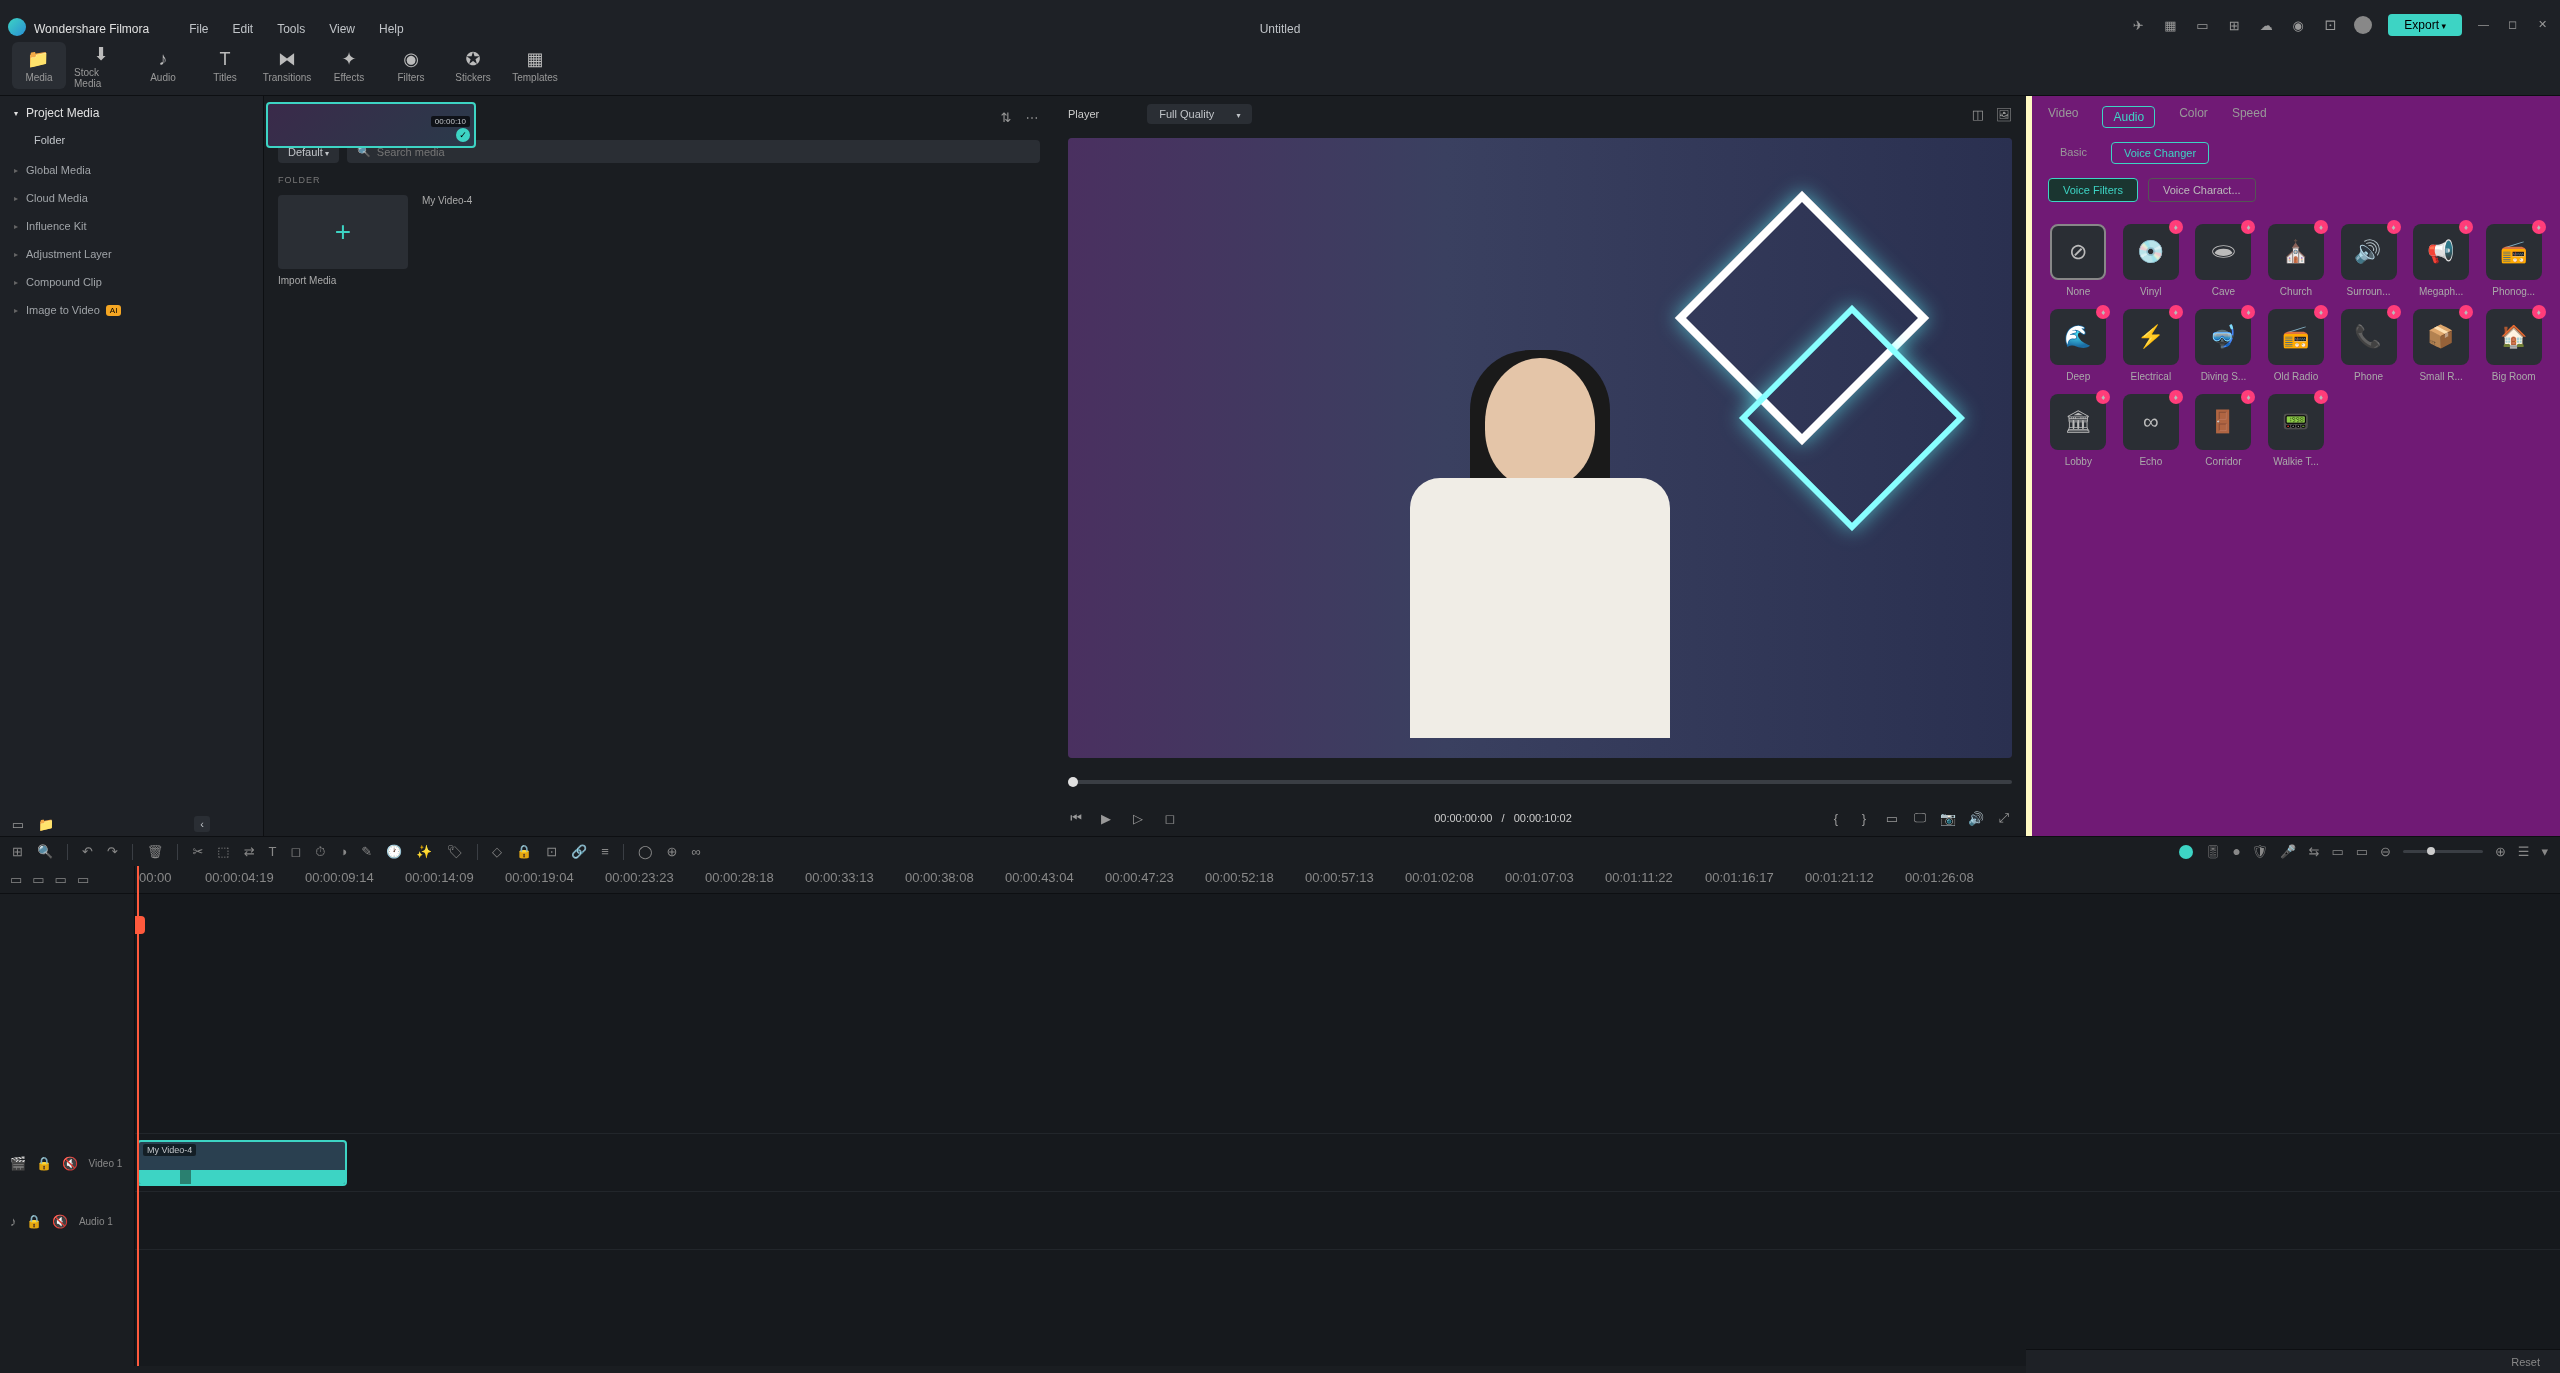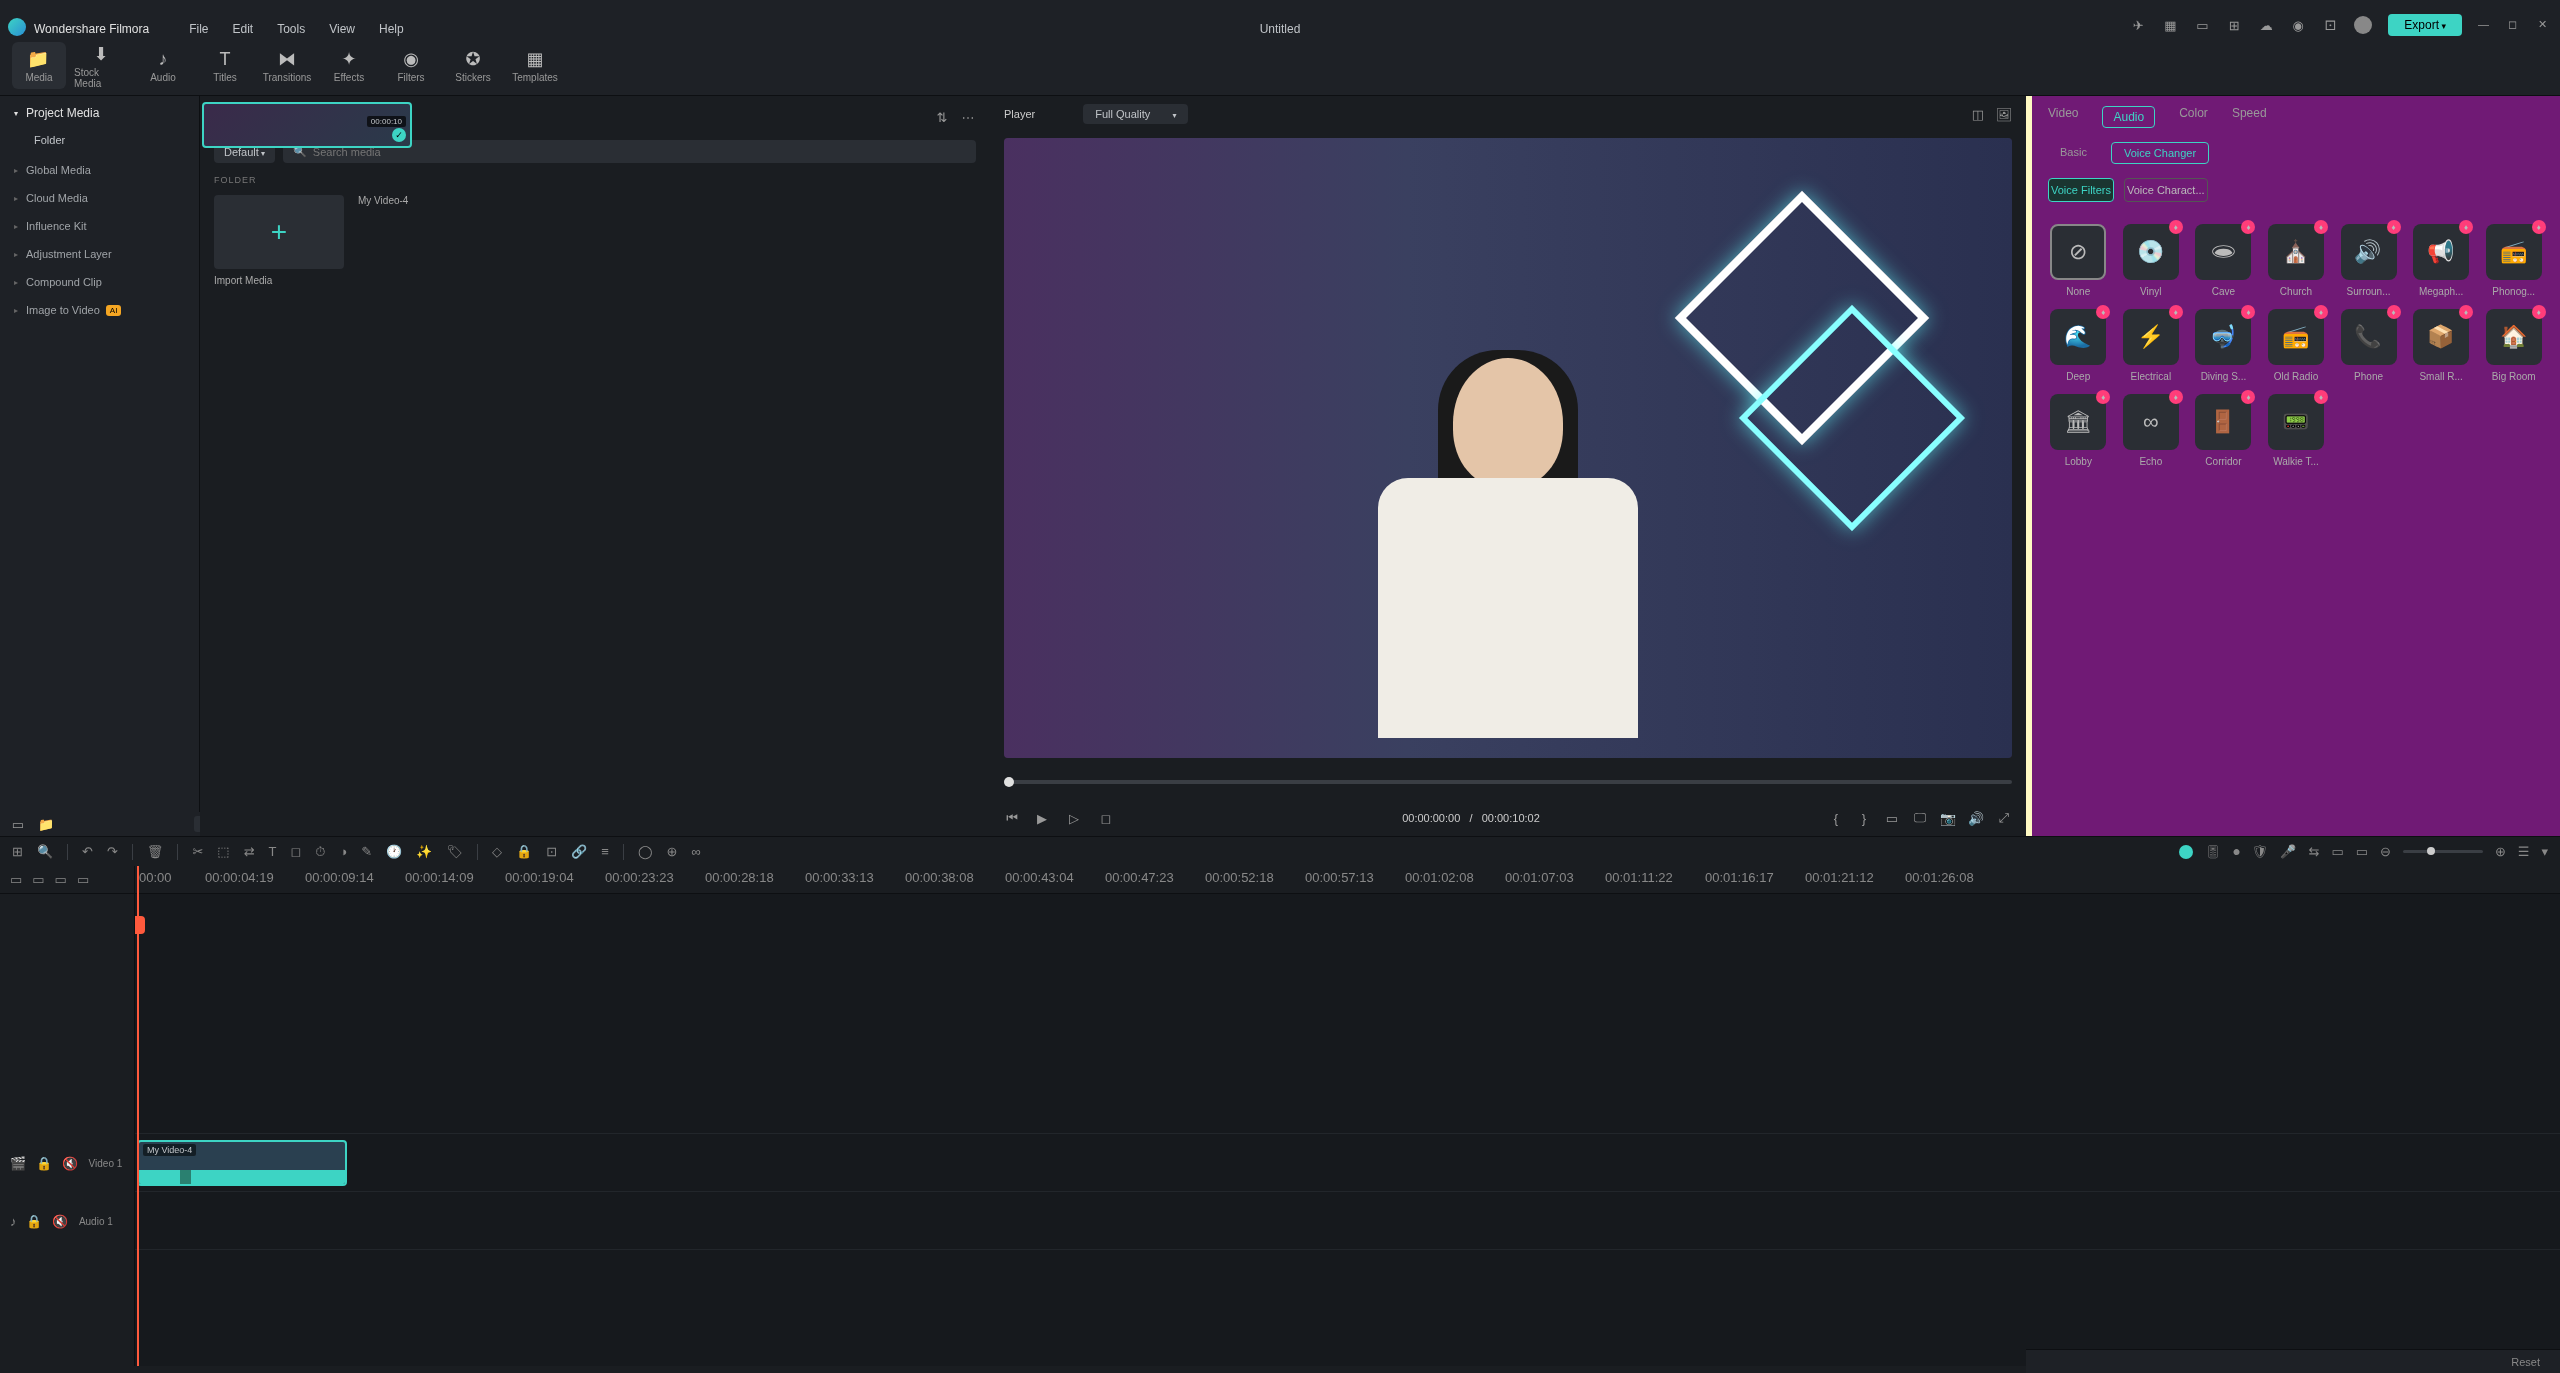--- a/index.html
+++ b/index.html
@@ -16,21 +16,21 @@
 .export-btn:after{content:" ▾";font-size:9px;}
 .winbtn { width:14px; height:14px; color:#999; cursor:pointer; }
 
 .toolbar { height:60px; background:#1e2126; display:flex; padding:6px 12px; gap:8px; border-bottom:1px solid #0d0f12; }
 .tool { display:flex; flex-direction:column; align-items:center; justify-content:center; width:54px; cursor:pointer; border-radius:6px; }
 .tool.active { background:#2a2e34; }
 .tool-icon { font-size:18px; color:#bbb; margin-bottom:2px; }
 .tool-label { font-size:10px; color:#999; }
 
 .main { display:flex; height:740px; }
-.left-panel { width:200px; background:#1e2126; border-right:1px solid #0d0f12; }
+.left-panel { width:264px; background:#1e2126; border-right:1px solid #0d0f12; }
 .proj-head { padding:10px 14px; font-size:12px; color:#e0e0e0; display:flex; align-items:center;}
 .proj-head:before{content:"▾";font-size:8px;margin-right:8px;}
 .folder-btn { margin:4px 14px 10px 34px; font-size:11px; color:#c0c4c8; }
 .side-item { padding:8px 14px; font-size:11px; color:#a0a4a8; display:flex; align-items:center; cursor:pointer; }
 .side-item:before{content:"▸";font-size:8px;margin-right:8px;color:#666;}
 .ai-badge { background:#f5a623; color:#000; font-size:8px; padding:1px 4px; border-radius:3px; margin-left:6px; }
 .left-bottom{position:absolute;bottom:0;left:0;width:220px;height:24px;background:#1e2126;display:flex;align-items:center;padding:0 10px;gap:12px;}
 .collapse-arrow{margin-left:auto;background:#2a2e34;padding:2px 6px;border-radius:3px;}
 
 .media-panel { width:790px; background:#1a1d21; padding:10px 14px; position:relative; }
@@ -79,21 +79,21 @@
 .pc-right{display:flex;gap:12px;align-items:center;}
 
 .right-panel{width:534px;background:#701a75;border-left:6px solid #fef9c3;padding:0;}
 .rp-tabs{display:flex;padding:10px 16px 8px;gap:24px;}
 .rp-tab{font-size:12px;color:#999;cursor:pointer;padding-bottom:4px;}
 .rp-tab.active{color:#3dd4c4;border:1px solid #3dd4c4;padding:3px 10px;border-radius:4px;}
 .rp-sub{display:flex;padding:6px 16px;gap:12px;}
 .rp-pill{font-size:11px;padding:4px 12px;border-radius:4px;color:#999;cursor:pointer;}
 .rp-pill.active{border:1px solid #3dd4c4;color:#3dd4c4;}
 .rp-sub2{display:flex;padding:8px 16px;gap:10px;}
-.rp-pill2{font-size:11px;padding:5px 2px;border:1px solid #555;border-radius:4px;color:#bbb;cursor:pointer;}
+.rp-pill2{font-size:11px;padding:5px 14px;border:1px solid #555;border-radius:4px;color:#bbb;cursor:pointer;}
 .rp-pill2.active{border-color:#3dd4c4;color:#3dd4c4;background:#1a3530;}
 .voice-grid{display:grid;grid-template-columns:repeat(7,1fr);gap:4px;padding:10px 12px;}
 .voice-item{display:flex;flex-direction:column;align-items:center;cursor:pointer;padding:4px;}
 .voice-icon{width:56px;height:56px;background:#2a2e34;border-radius:8px;display:flex;align-items:center;justify-content:center;font-size:22px;color:#bbb;position:relative;margin-bottom:6px;}
 .voice-item.selected .voice-icon{border:2px solid #888;}
 .voice-icon .prem{position:absolute;top:-4px;right:-4px;width:14px;height:14px;background:#ff3d7a;border-radius:50%;font-size:8px;display:flex;align-items:center;justify-content:center;}
 .voice-label{font-size:10px;color:#aaa;text-align:center;}
 
 .timeline-toolbar{height:30px;background:#1a1d21;display:flex;align-items:center;padding:0 12px;gap:14px;border-top:1px solid #0d0f12;}
 .tt-icon{font-size:13px;color:#888;cursor:pointer;}

